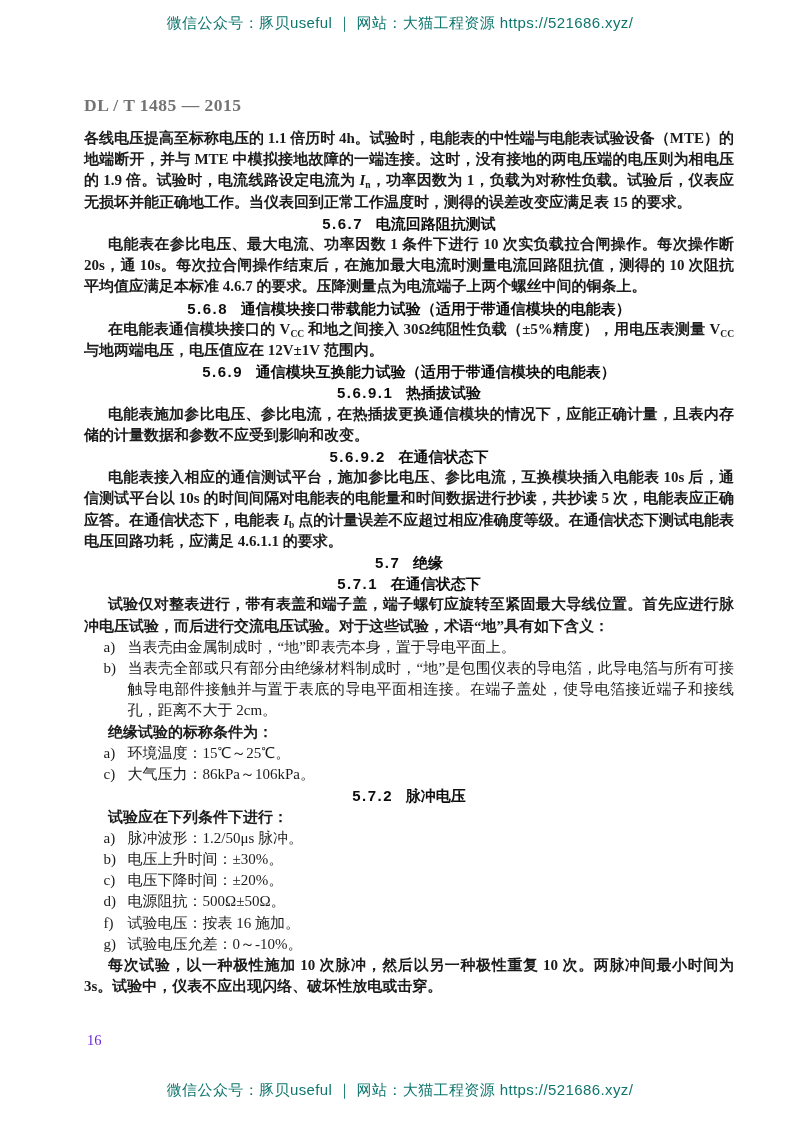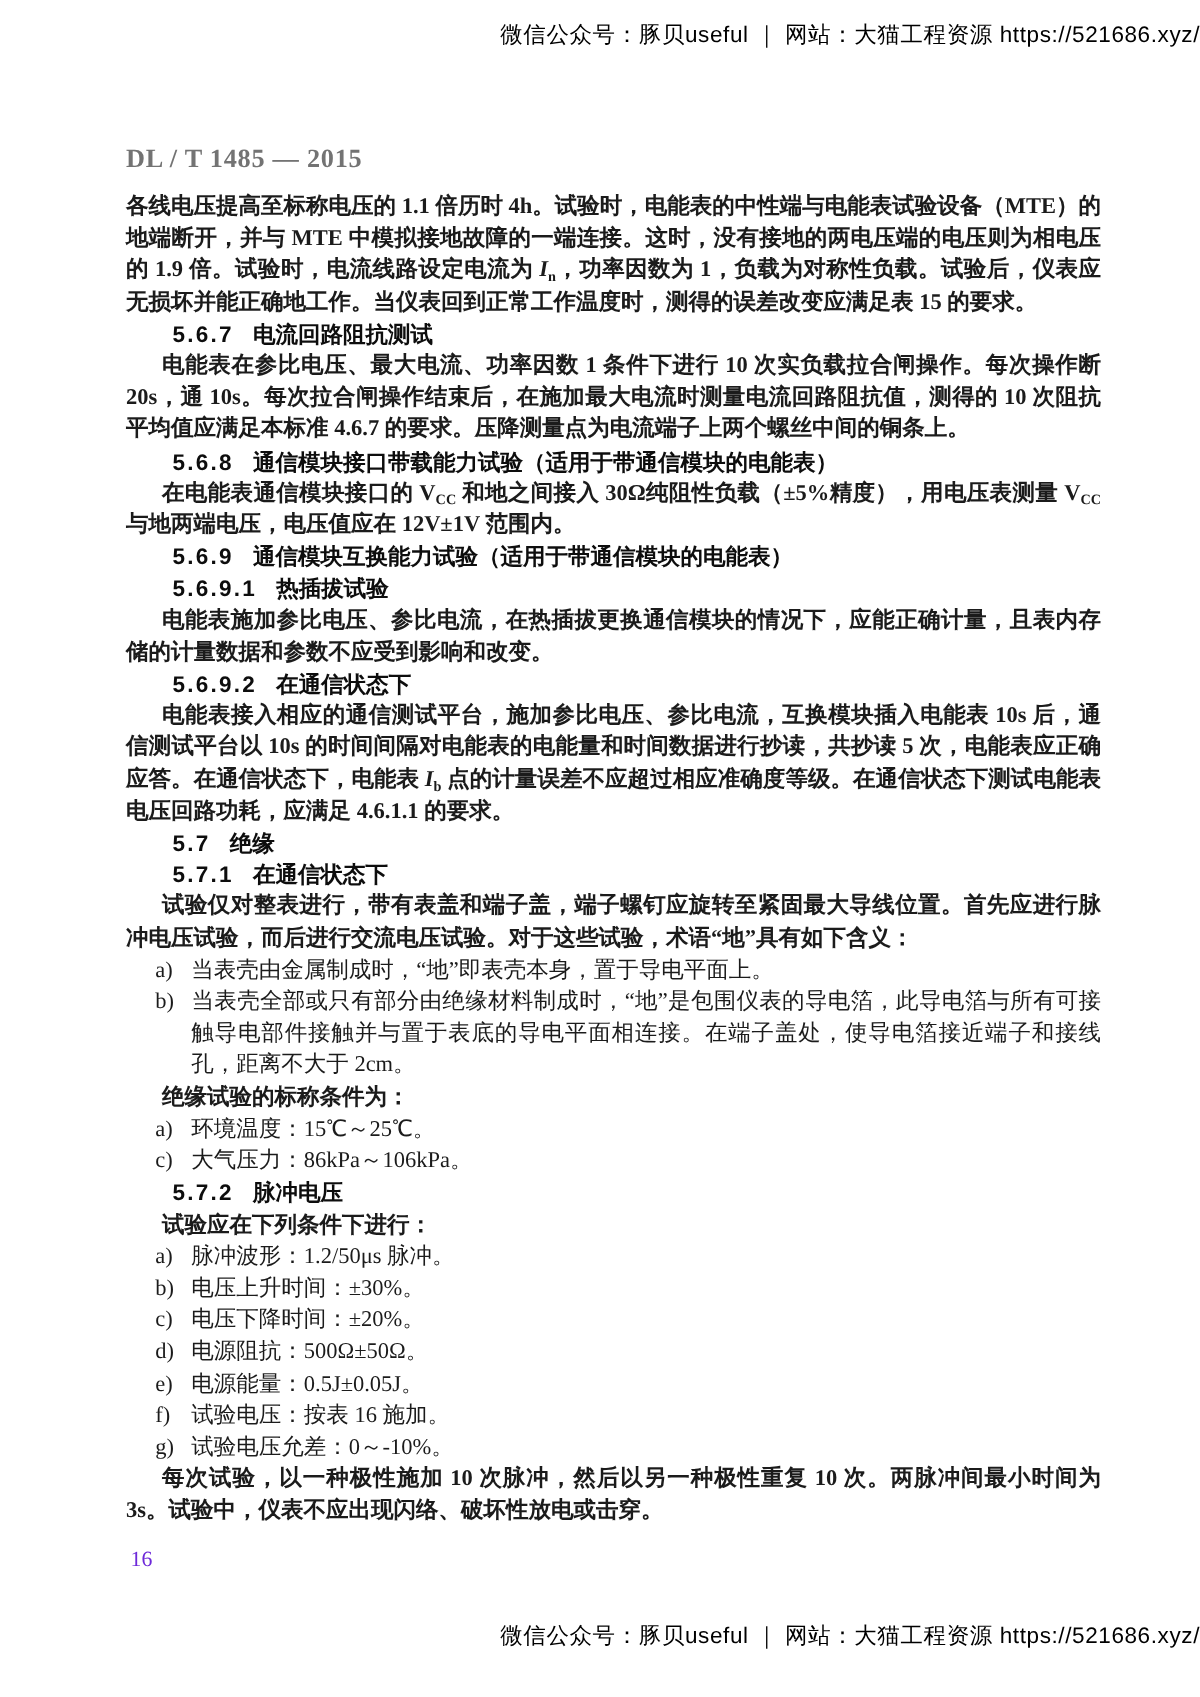--- a/index.html
+++ b/index.html
@@ -6,46 +6,45 @@
   html,body { width:800px; height:1131px; }
   body {
     position:relative;
     background:#ffffff;
     font-family:"Liberation Serif", serif;
     color:#1b1b1b;
     overflow:hidden;
   }
   .watermark {
     position:absolute; left:0; width:100%;
-    text-align:right;
+    text-align:center;
     font-family:"Liberation Sans", sans-serif;
     font-size:15px;
-    color:#000000;
+    color:#0f766e;
     letter-spacing:0.4px;
   }
   .wm-top { top:14px; }
   .wm-bottom { top:1081px; }
   .doc-number {
     position:absolute; left:84px; top:95px;
     font-family:"Liberation Serif", serif;
     font-weight:bold; font-size:17.5px; color:#737373;
     letter-spacing:0.5px;
   }
   .content {
     position:absolute; left:84px; top:128px; width:650px;
     font-size:15px; line-height:21.2px;
     text-align:justify;
   }
   .para { text-indent:1.6em;font-weight:bold; }
   .para.noindent { text-indent:0; }
   .heading {
     font-family:"Liberation Sans", sans-serif;
     font-weight:700; color:#0d0d0d;
-    text-align:left;
-    margin-left:31px;
+    text-align:center;
   }
   .heading .num { margin-right:0.85em; letter-spacing:1.5px; }
   .li { padding-left:2.9em; text-indent:-1.6em; }
   .li .label { display:inline-block; width:1.6em; text-indent:0; }
   sub {
     font-size:9.5px; line-height:0;
     vertical-align:baseline; position:relative; bottom:-3px;
   }
   i { font-style:italic; }
   .page-number {
@@ -136,23 +135,20 @@
   </div>
 
   <div class="li">
     <span class="label">c)</span><span class="li-text"><span>电压下降时间：±20%。</span></span>
   </div>
 
   <div class="li">
     <span class="label">d)</span><span class="li-text"><span>电源阻抗：500Ω±50Ω。</span></span>
   </div>
 
-  <div class="li">
-    <span class="label">e)</span><span class="li-text"><span>电源能量：0.5J±0.05J。</span></span>
-  </div>
 
   <div class="li">
     <span class="label">f)</span><span class="li-text"><span>试验电压：按表 16 施加。</span></span>
   </div>
 
   <div class="li">
     <span class="label">g)</span><span class="li-text"><span>试验电压允差：0～-10%。</span></span>
   </div>
 
   <div class="para"><span>每次试验，以一种极性施加 10 次脉冲，然后以另一种极性重复 10 次。两脉冲间最小时间为 3s。试验中，仪表不应出现闪络、破坏性放电或击穿。</span></div>

